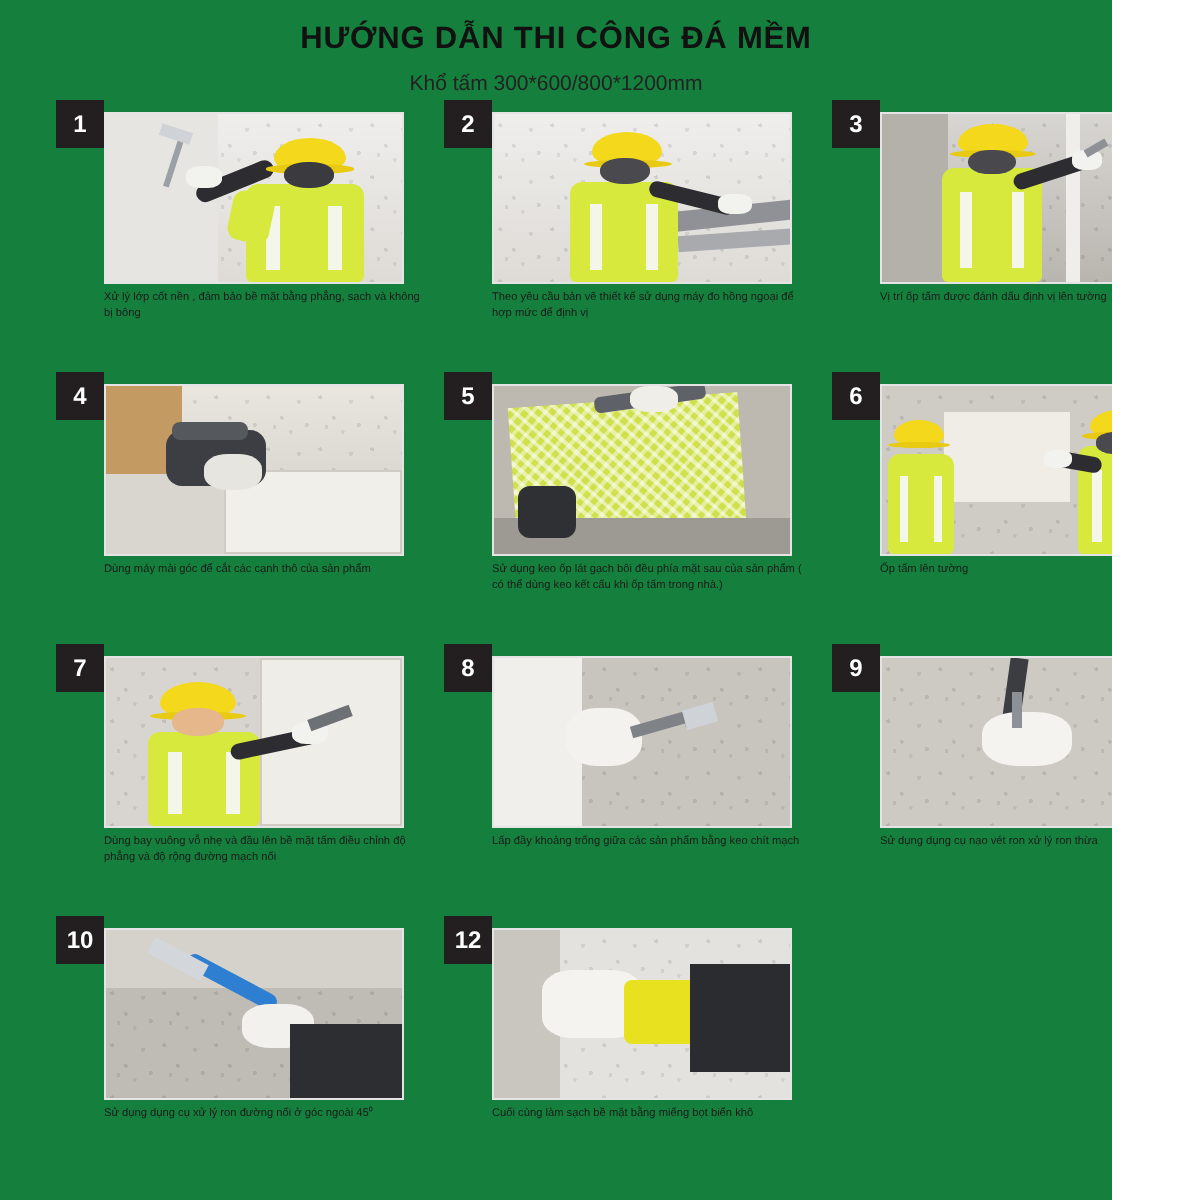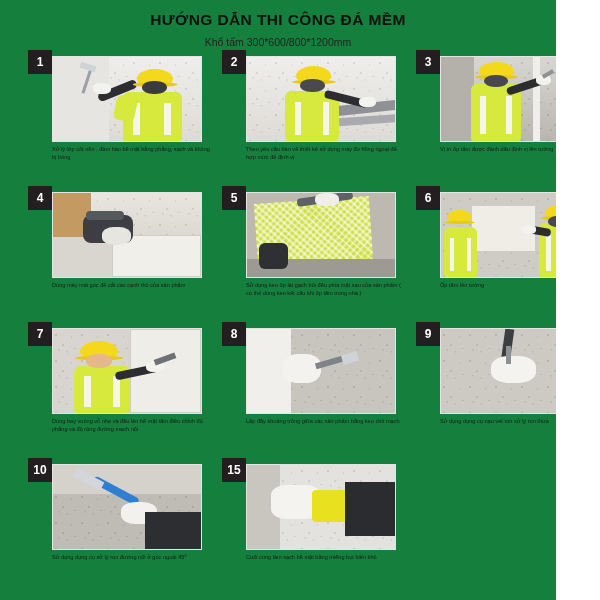--- a/index.html
+++ b/index.html
@@ -276,21 +276,21 @@
         <div class="dark" style="left:0;top:0;width:100%;height:34%;background:#d5d2cc;"></div>
         <div class="tool" style="left:26%;top:26%;width:34%;height:9%;background:#2e7fd1;border-radius:4px;transform:rotate(28deg);"></div>
         <div class="blade" style="left:14%;top:12%;width:30px;height:9px;transform:rotate(28deg);background:#d3d7dc;"></div>
         <div class="glove" style="left:46%;top:44%;width:24%;height:26%;background:#f2f1ed;"></div>
         <div class="dark" style="left:62%;top:56%;width:38%;height:44%;background:#2c2e32;"></div>
       </div>
       <div class="caption">Sử dụng dụng cụ xử lý ron đường nối ở góc ngoài 45⁰</div>
     </div>
 
     <div class="cell">
-      <div class="badge">15</div>
+      <div class="badge">12</div>
       <div class="photo">
         <div class="wallA" style="background:#e4e2de;"></div>
         <div class="speck"></div>
         <div class="dark" style="left:0;top:0;width:22%;height:100%;background:#c9c6c0;"></div>
         <div class="glove" style="left:16%;top:24%;width:34%;height:40%;background:#f4f3ef;border-radius:30%;"></div>
         <div class="dark" style="left:44%;top:30%;width:26%;height:38%;background:#e8e11f;border-radius:4px;"></div>
         <div class="dark" style="left:66%;top:20%;width:34%;height:64%;background:#2a2c30;"></div>
       </div>
       <div class="caption">Cuối cùng làm sạch bề mặt bằng miếng bọt biển khô</div>
     </div>

